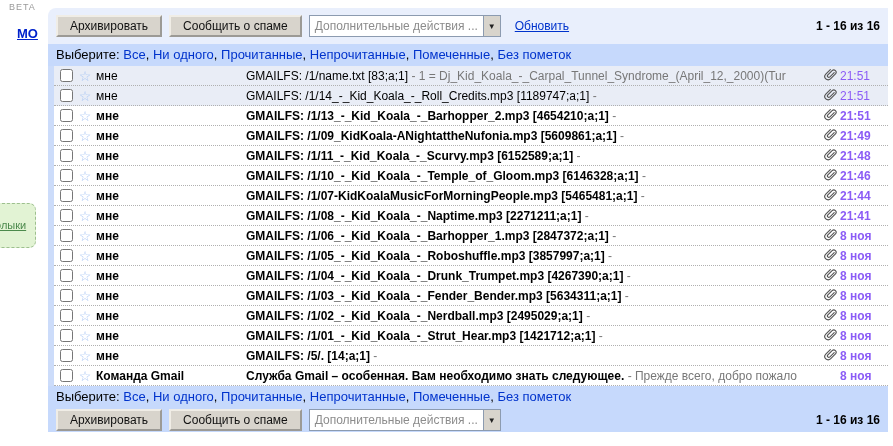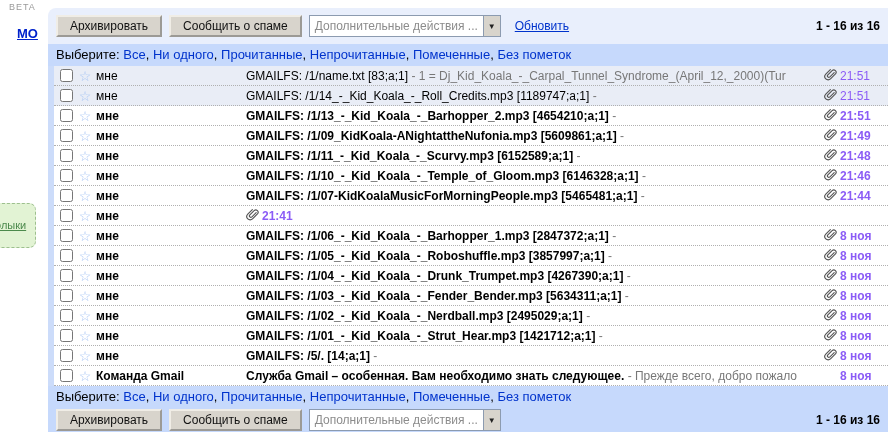--- a/index.html
+++ b/index.html
@@ -172,20 +172,21 @@
               <path d="M12.5 4.5 7 10a1.8 1.8 0 0 1-2.5-2.5L10 2a2.9 2.9 0 0 1 4.1 4.1L8 12.2A4.1 4.1 0 0 1 2.2 6.4L7.8 .8" fill="none" stroke="#555" stroke-width="1.4" stroke-linecap="round"></path>
             </svg>
     </span>
     <span class="date">21:44</span>
   </div>
 
   <div class="row unread">
     <input type="checkbox" style="">
     <span class="star">☆</span>
     <span class="sender">мне</span>
+    <span class="subject-cell"><span class="subject">GMAILFS: /1/08_-_Kid_Koala_-_Naptime.mp3 [2271211;a;1]</span><span class="snippet"> - </span></span>
     <span class="clip">
       <svg width="13" height="13" viewBox="0 0 16 16">
               <path d="M12.5 4.5 7 10a1.8 1.8 0 0 1-2.5-2.5L10 2a2.9 2.9 0 0 1 4.1 4.1L8 12.2A4.1 4.1 0 0 1 2.2 6.4L7.8 .8" fill="none" stroke="#555" stroke-width="1.4" stroke-linecap="round"></path>
             </svg>
     </span>
     <span class="date">21:41</span>
   </div>
 
   <div class="row unread">
     <input type="checkbox" style="">

